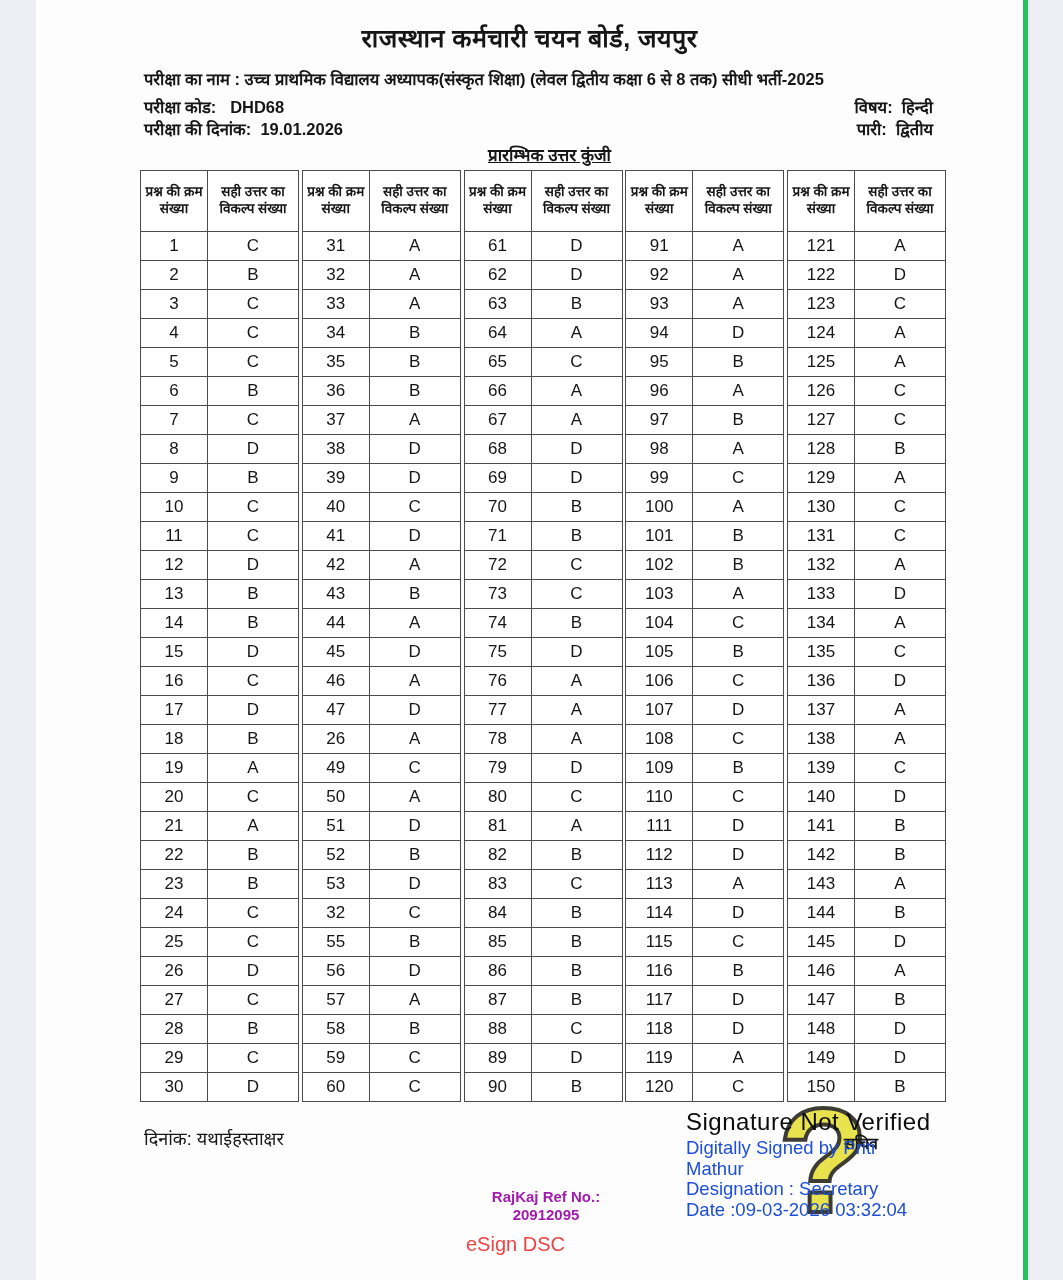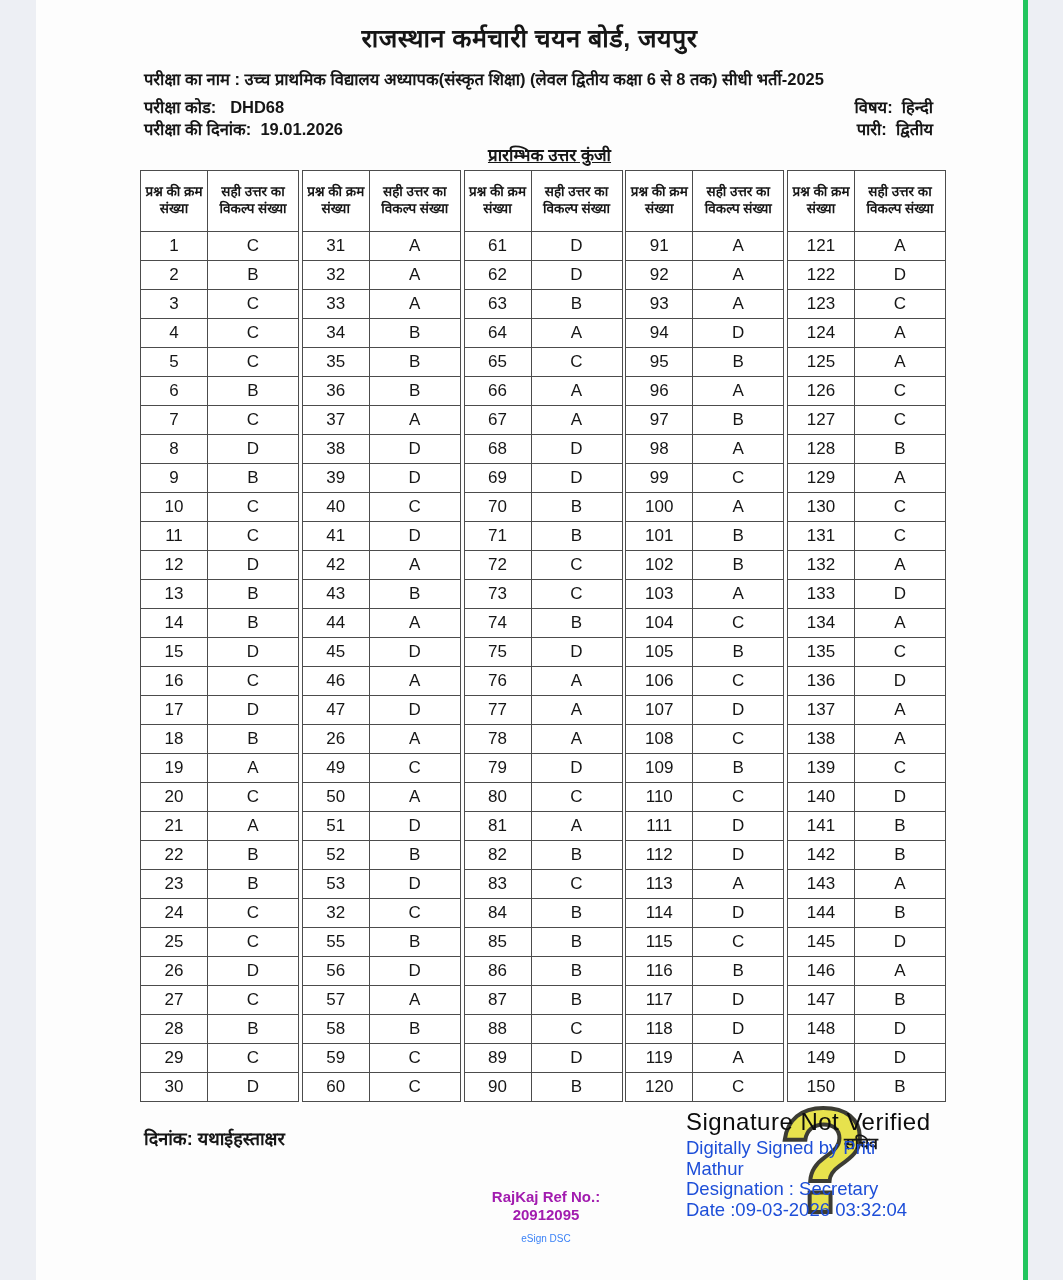--- a/index.html
+++ b/index.html
@@ -70,21 +70,21 @@
     font-weight: 500;
     padding: 0;
   }
   td.q, th.qh { width: 60px; }
   td.a, th.ah { width: 84px; }
 
   .footer-date {
     position: absolute;
     left: 108px; top: 1126px;
     font-size: 18px;
-    font-weight: 700;
+    font-weight: 400;
   }
   .signature-block {
     position: absolute;
     left: 650px; top: 1108px;
     width: 320px;
   }
   .qmark {
     position: absolute;
     left: 92px; top: -28px;
     font-size: 148px;
@@ -119,24 +119,24 @@
     width: 160px;
     text-align: center;
     font-size: 15px;
     font-weight: 700;
     line-height: 18px;
   }
   .esign {
     position: absolute;
     left: 430px; top: 1233px;
     width: 160px;
-    text-align: center;
-    font-size: 10px;
+    text-align: left;
+    font-size: 20px;
     font-weight: 400;
-    color: #3b82f6;
+    color: #ef4444;
   }
 </style>
 </head>
 <body>
 
 <div class="page">
 
   <div class="doc-title">राजस्थान कर्मचारी चयन बोर्ड, जयपुर</div>
 
   <div class="exam-info">

